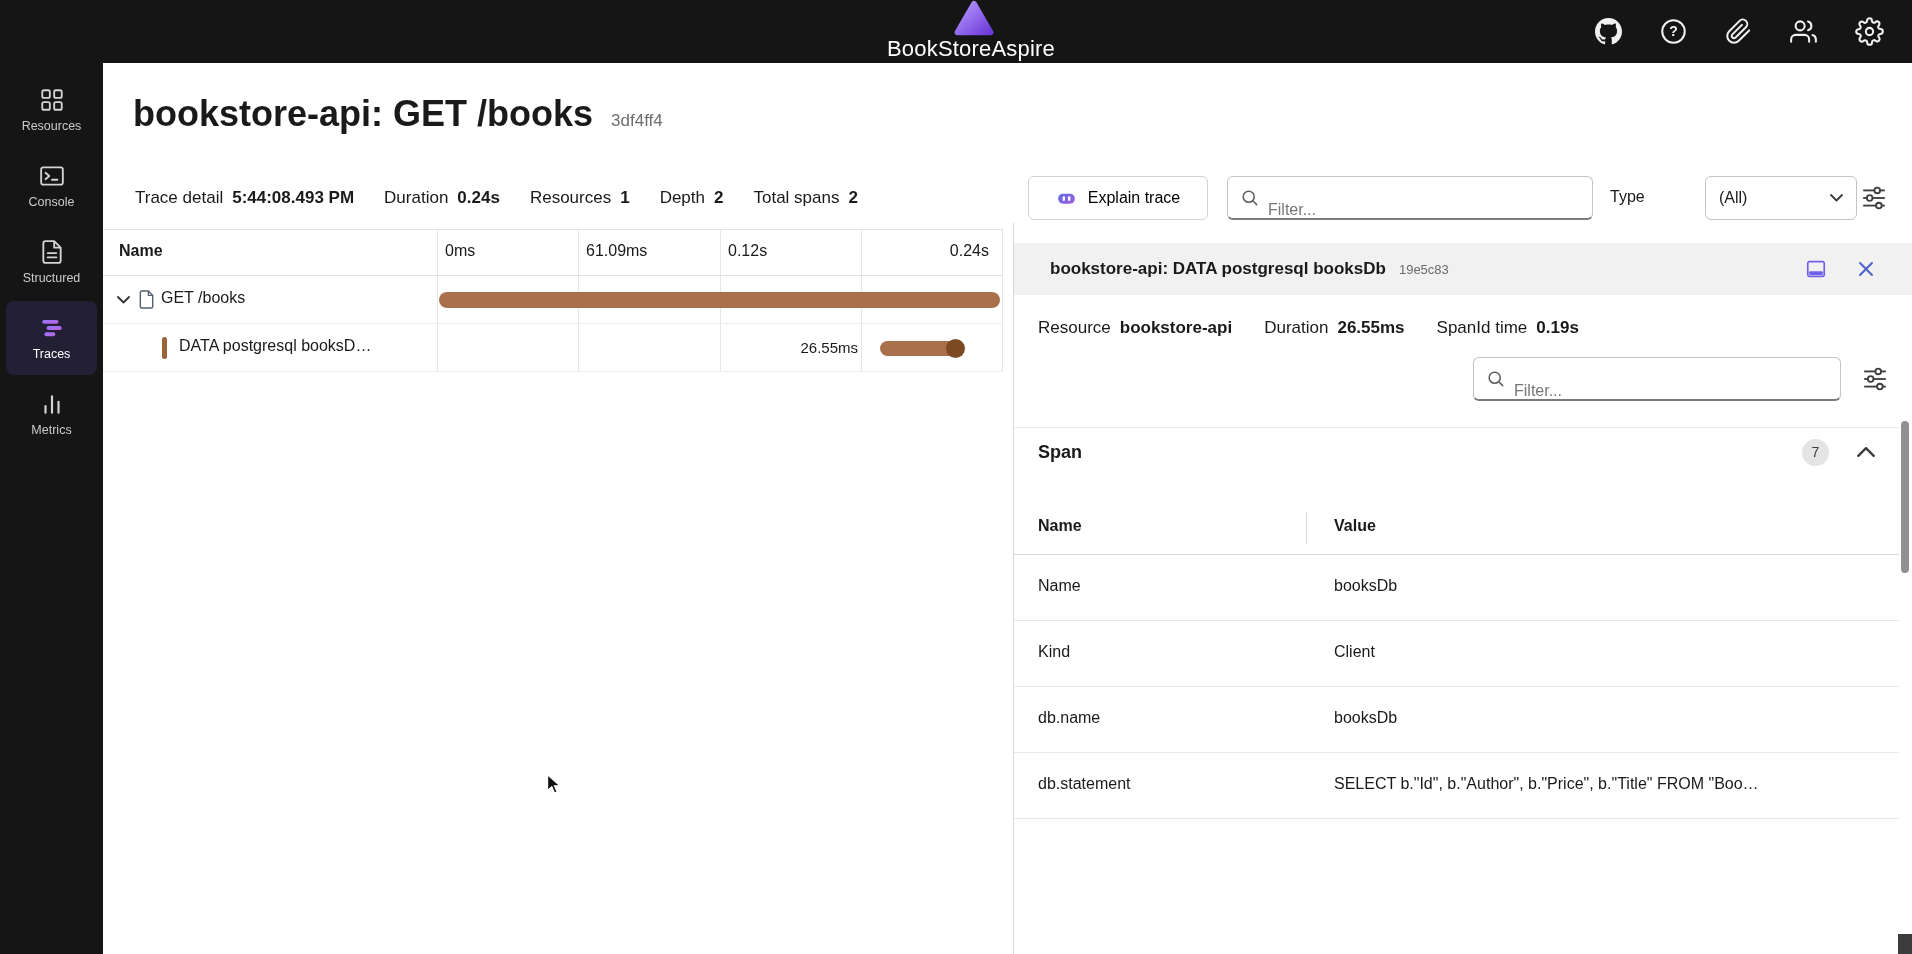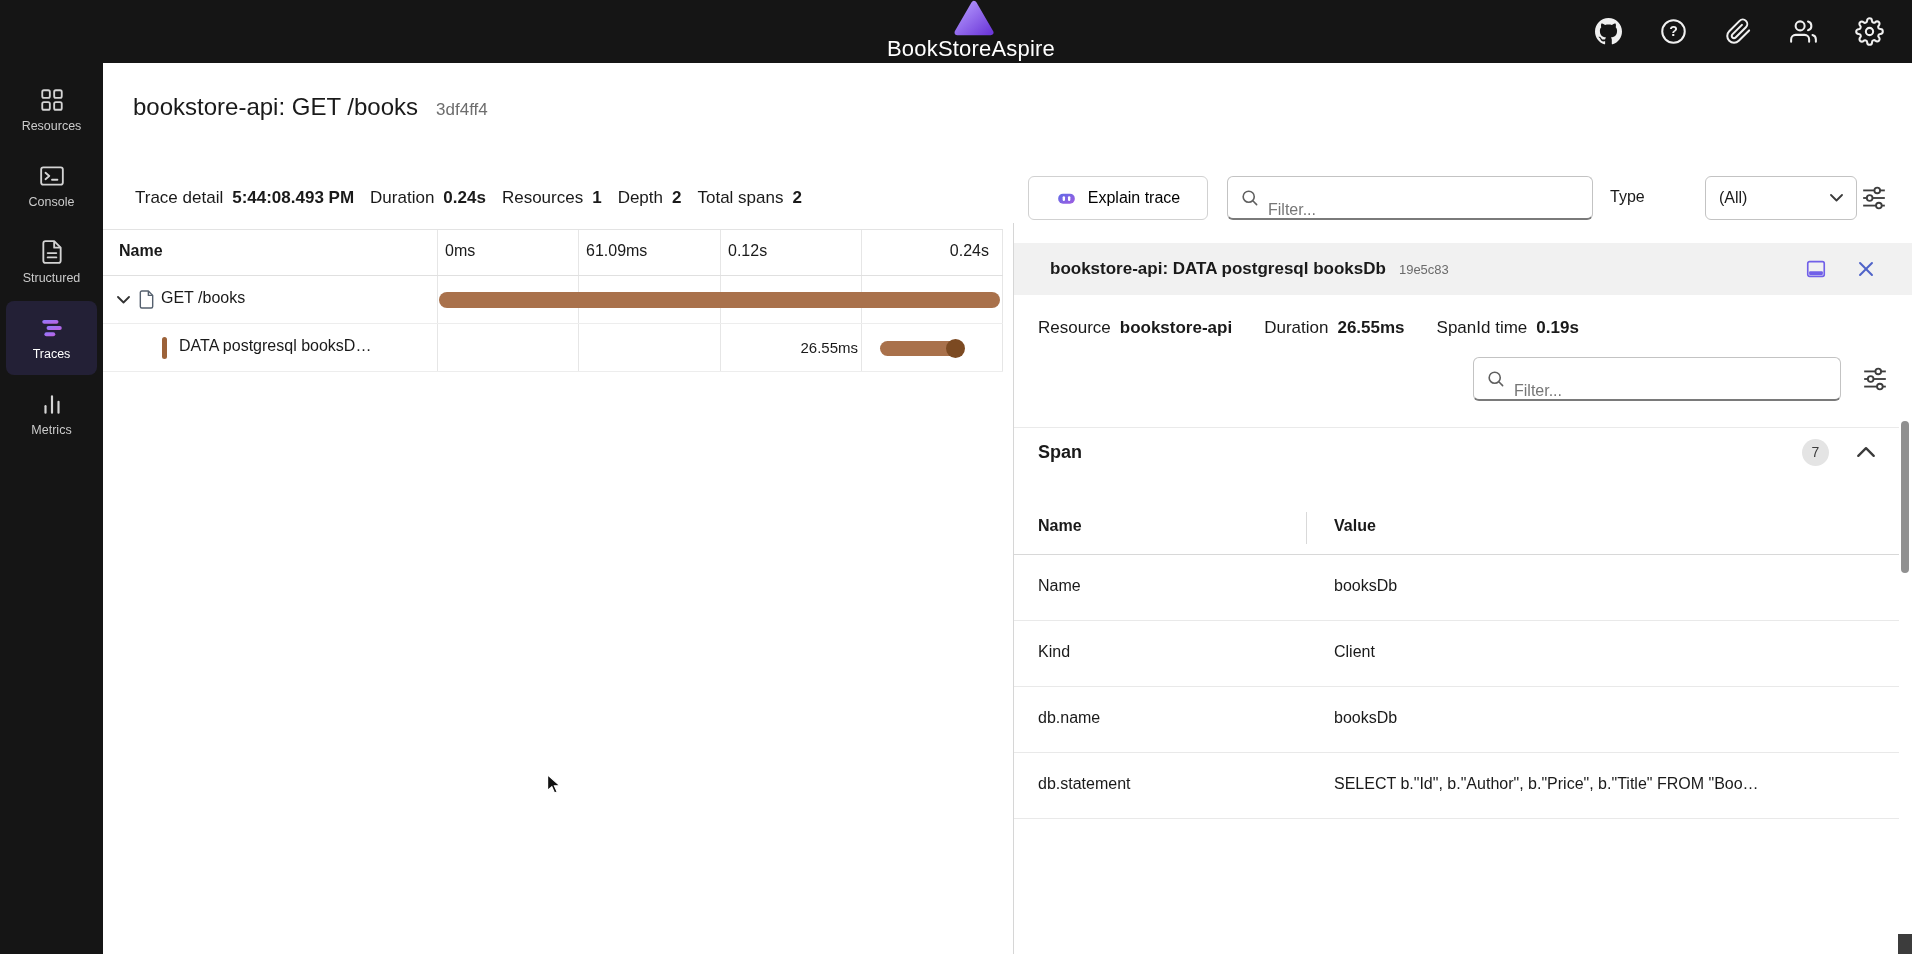--- a/index.html
+++ b/index.html
@@ -17,24 +17,24 @@
   .sidebar{position:absolute;left:0;top:63px;width:103px;height:891px;background:#151515;display:flex;flex-direction:column;padding-top:10px;}
   .side-item{height:74px;margin:0 6px 2px 6px;border-radius:8px;display:flex;flex-direction:column;align-items:center;justify-content:center;gap:6px;cursor:pointer;}
   .side-item .lbl{font-size:12.5px;color:#cbcbcb;}
   .side-item.active{background:rgba(113,96,232,0.16);}
   .side-item.active .lbl{color:#ffffff;}
 
   
   .main{position:absolute;left:103px;top:63px;width:1809px;height:891px;background:#fff;}
 
   .page-title-row{position:absolute;left:30px;top:30px;display:flex;align-items:baseline;gap:18px;}
-  .page-title{font-size:24px;font-weight:400;color:#1a1a1a;text-align:center;}
+  .page-title{font-size:36px;font-weight:700;color:#1a1a1a;text-align:center;}
   .trace-id{font-size:17px;color:#6d6d6d;}
 
-  .summary-row{position:absolute;left:32px;top:113px;height:44px;display:flex;align-items:center;gap:16px;font-size:17px;}
+  .summary-row{position:absolute;left:32px;top:113px;height:44px;display:flex;align-items:center;gap:30px;font-size:17px;}
   .stat{display:flex;gap:9px;white-space:nowrap;}
   .stat b{font-weight:700;}
 
   .btn-explain{position:absolute;left:925px;top:113px;width:180px;height:44px;background:#fff;border:1px solid #d1d1d1;border-radius:6px;display:flex;align-items:center;justify-content:center;gap:11px;font-size:16px;cursor:pointer;}
   .input-wrap{display:flex;align-items:center;gap:9px;background:#fff;border:1px solid #c3c3c3;border-bottom:2px solid #7a7a7a;border-radius:6px;padding:0 12px;}
   .input-wrap input{border:none;outline:none;flex:1;font-size:16px;font-family:inherit;color:#1a1a1a;background:transparent;min-width:0;margin-top:24px;}
   .input-wrap input::placeholder{color:#767676;}
   .toolbar-filter{position:absolute;left:1124px;top:113px;width:366px;height:44px;}
   .type-label{position:absolute;left:1507px;top:125px;font-size:16px;}
   .type-select{position:absolute;left:1602px;top:113px;width:152px;height:44px;border:1px solid #c3c3c3;border-radius:6px;background:#fff;display:flex;align-items:center;justify-content:space-between;padding:0 13px;font-size:16px;cursor:pointer;}

